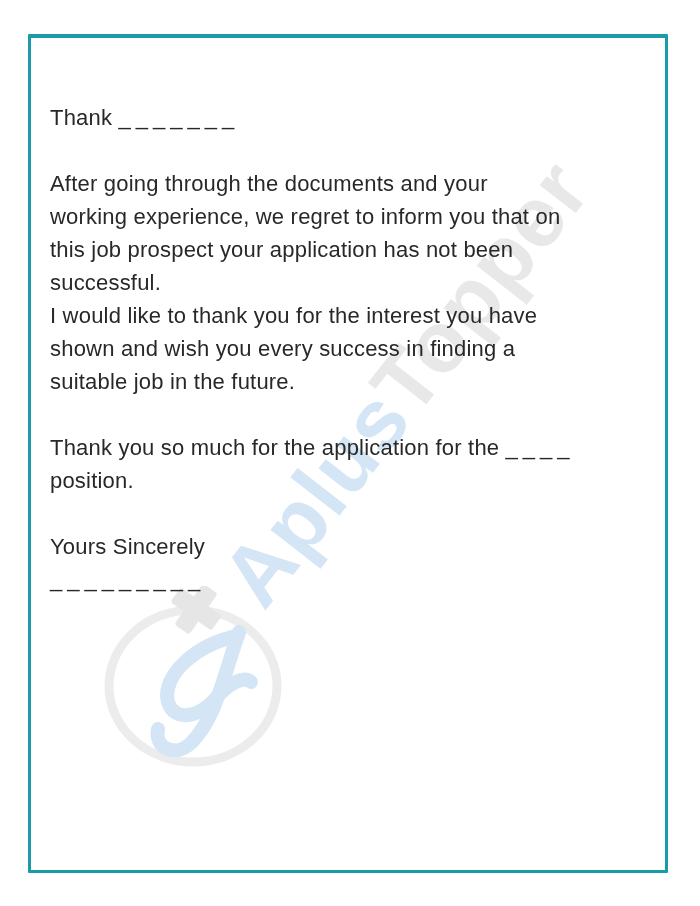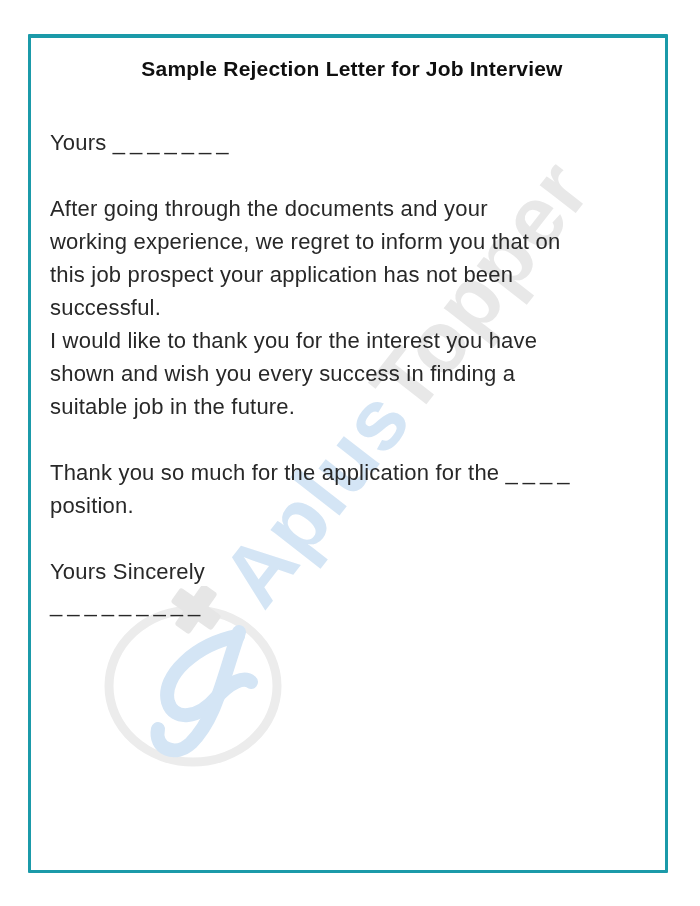--- a/index.html
+++ b/index.html
@@ -107,23 +107,22 @@
         <path class="script-a" fill="none" stroke-width="14" stroke-linecap="round" d="M140 50 C 98 58, 63 90, 70 116 C 76 136, 101 132, 118 112 C 132 96, 146 90, 153 96"></path>
         <path class="script-a" fill="none" stroke-width="14" stroke-linecap="round" d="M141 46 C 124 95, 118 132, 93 157 C 77 172, 56 162, 60 143"></path>
       </g>
     </svg>
   </div>
 
   <div class="border-frame"></div>
 
   <div class="content">
 
-    <h1 class="letter-title">Sample Rejection Letter for Job Interview</h1>
 
-    <div class="salutation"><span>Yours</span> <span class="blank">_______</span></div>
+    <div class="salutation"><span>Thank</span> <span class="blank">_______</span></div>
 
     <p class="para">After going through the documents and your
 working experience, we regret to inform you that on
 this job prospect your application has not been
 successful.
 I would like to thank you for the interest you have
 shown and wish you every success in finding a
 suitable job in the future.</p>
 
     <p class="para"><span>Thank you so much for the application for the </span><span class="blank">____</span><br><span>position.</span></p>

